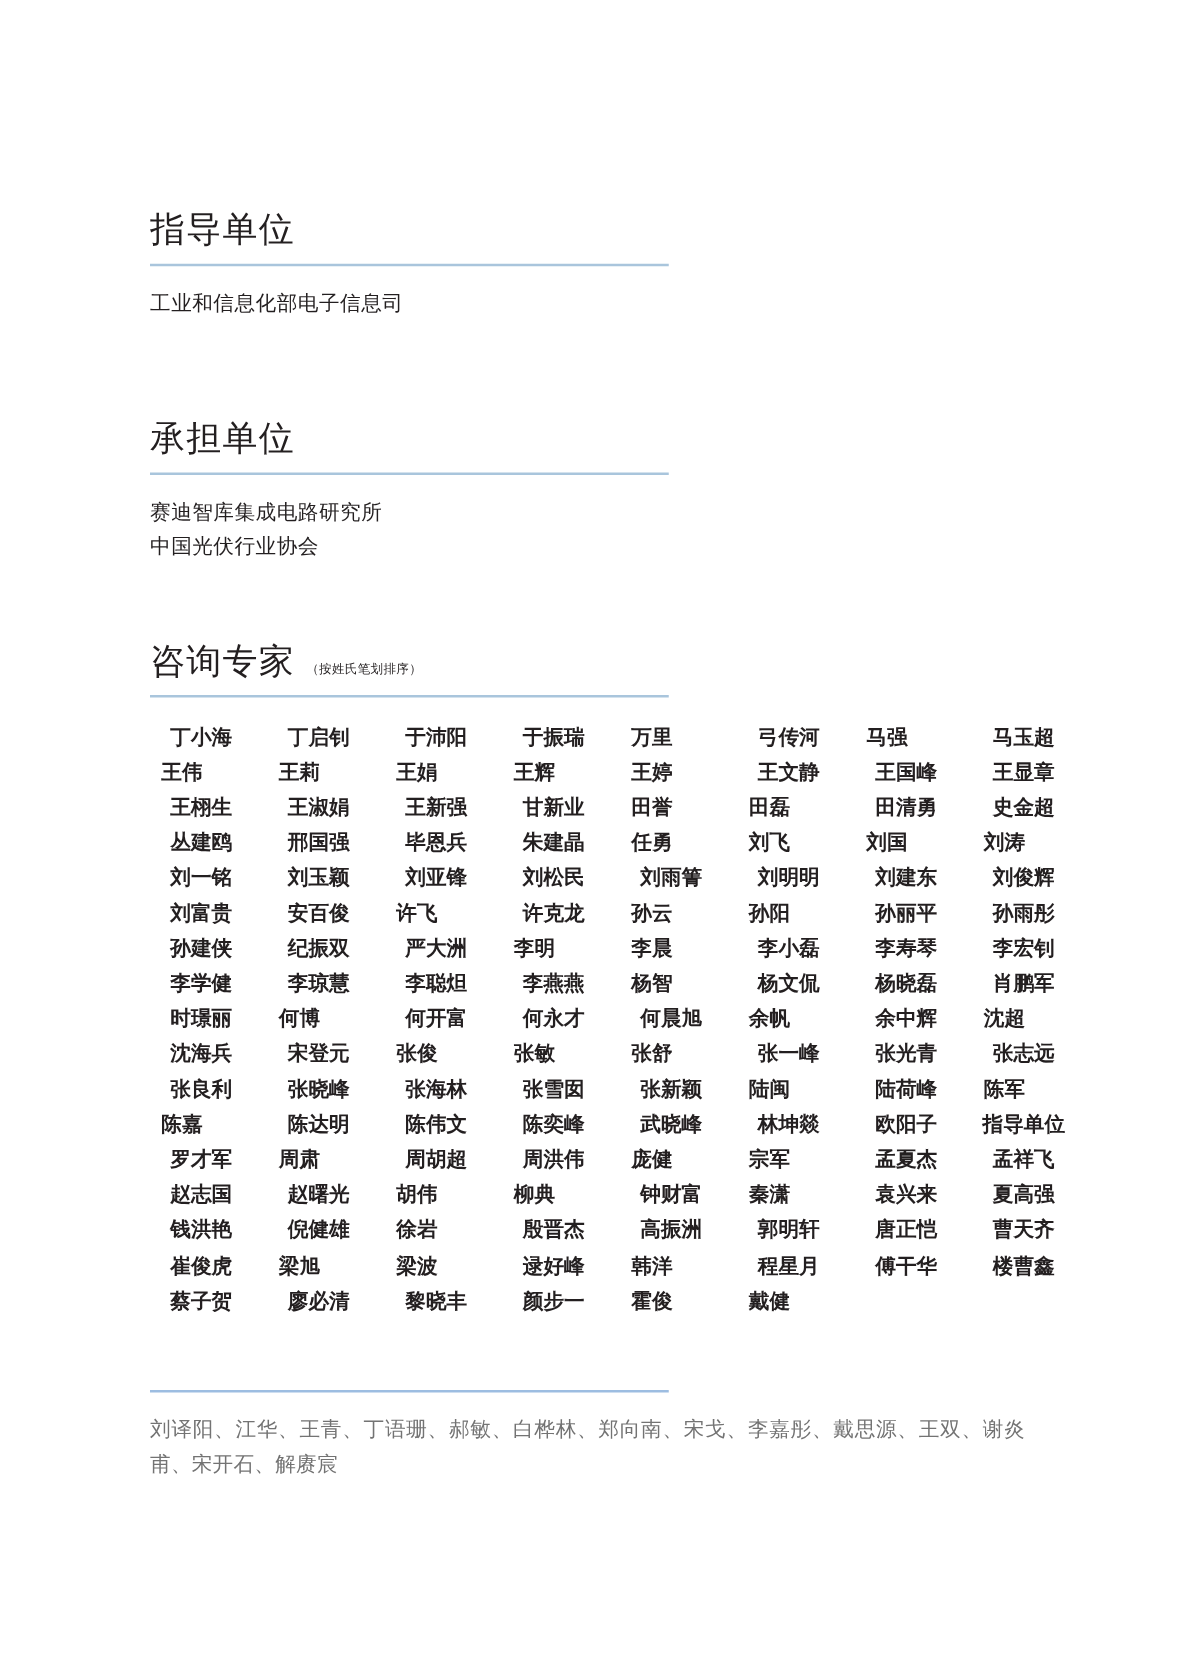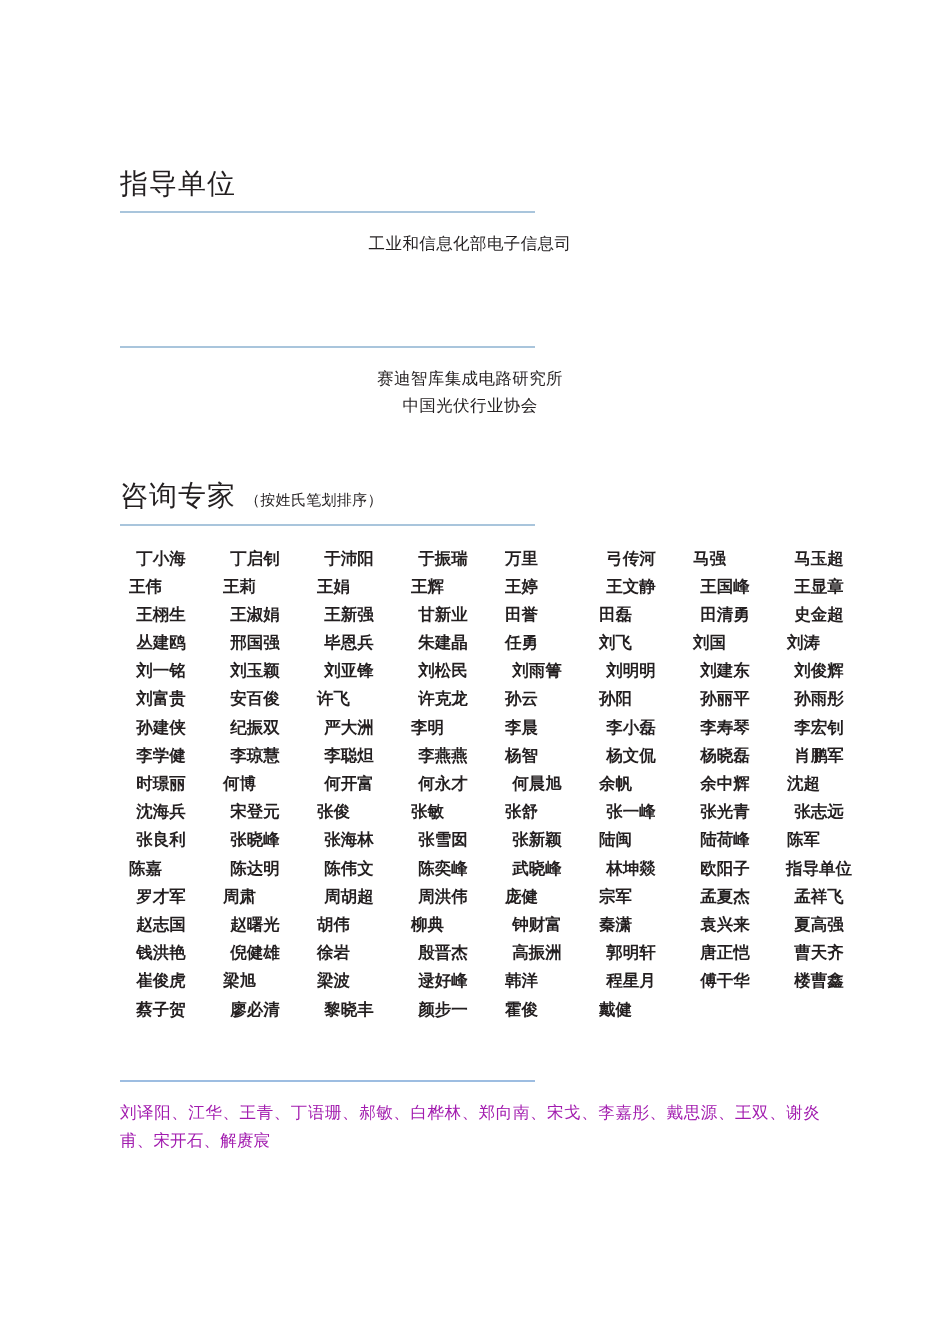--- a/index.html
+++ b/index.html
@@ -42,21 +42,21 @@
     line-height: 1.15;
   }
   .section-title {
     font-size: 28px;
     font-weight: 400;
     letter-spacing: 1px;
     color: #231f20;
     white-space: nowrap;
   }
   .section-note {
-    font-size: 15px;
+    font-size: 10px;
     font-weight: 400;
     color: #231f20;
     white-space: nowrap;
     letter-spacing: 0.3px;
   }
   .rule {
     width: 415px;
     height: 2px;
     background: #a8c4df;
     margin-top: 11px;
@@ -64,21 +64,21 @@
   .rule.soft   { background: #a9c5dc; }
   .rule.strong { background: #9dbde1; }
 
   .section-body {
     margin-top: 17px;
     font-size: 16.5px;
     line-height: 1.62;
     color: #231f20;
     letter-spacing: 0.4px;
   }
-  .body-line { white-space: nowrap; text-align: center; }
+  .body-line { white-space: nowrap; }
 
   
   .gap-guide    { height: 78px; }
   .gap-undertake{ height: 62px; }
   .gap-experts  { height: 46px; }
 
   
   .experts-grid {
     margin-top: 18px;
     display: grid;
@@ -108,21 +108,21 @@
     content: "";
     display: inline-block;
     width: 100%;
   }
 
   
   .writers {
     margin-top: 16px;
     font-size: 16.5px;
     line-height: 1.72;
-    color: #a21caf;
+    color: #737373;
     width: 700px;
     letter-spacing: 0.2px;
     text-align: justify;
   }
 </style>
 </head>
 <body>
 
 <div class="page">
   <div class="content">
@@ -133,20 +133,23 @@
       </div>
       <div class="rule soft"></div>
       <div class="section-body">
         <div class="body-line">工业和信息化部电子信息司</div>
       </div>
     </div>
 
     <div class="gap-guide"></div>
 
     <div class="section">
+      <div class="section-head">
+        <span class="section-title">承担单位</span>
+      </div>
       <div class="rule soft"></div>
       <div class="section-body">
         <div class="body-line">赛迪智库集成电路研究所</div>
         <div class="body-line">中国光伏行业协会</div>
       </div>
     </div>
 
     <div class="gap-undertake"></div>
 
     <div class="section">

